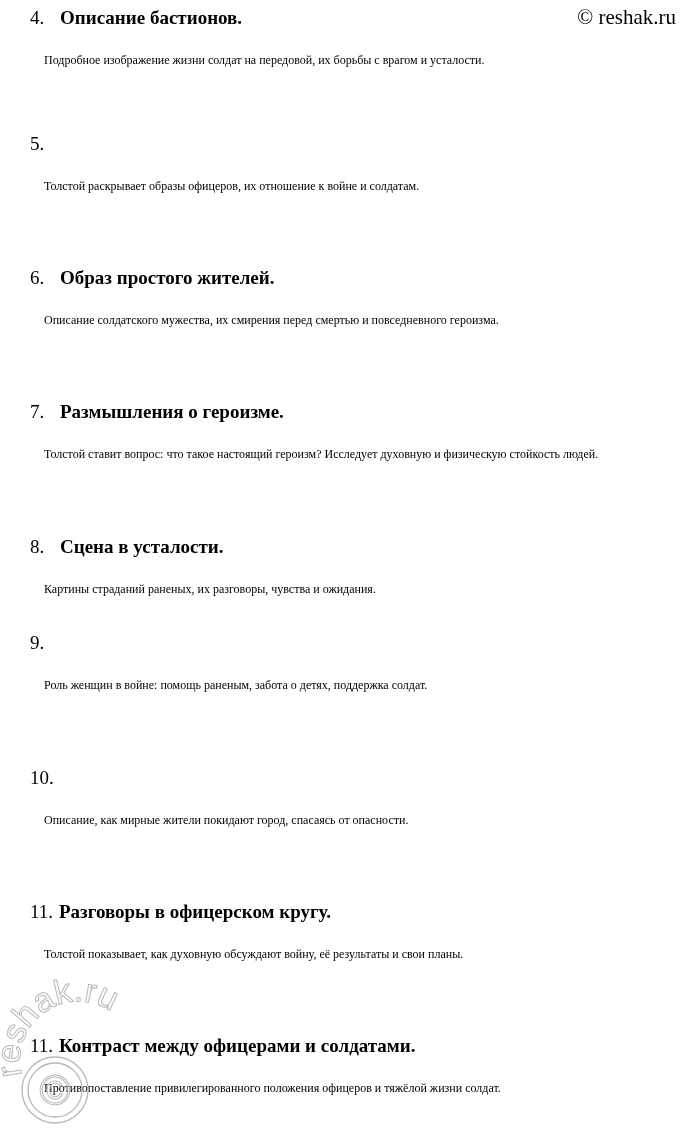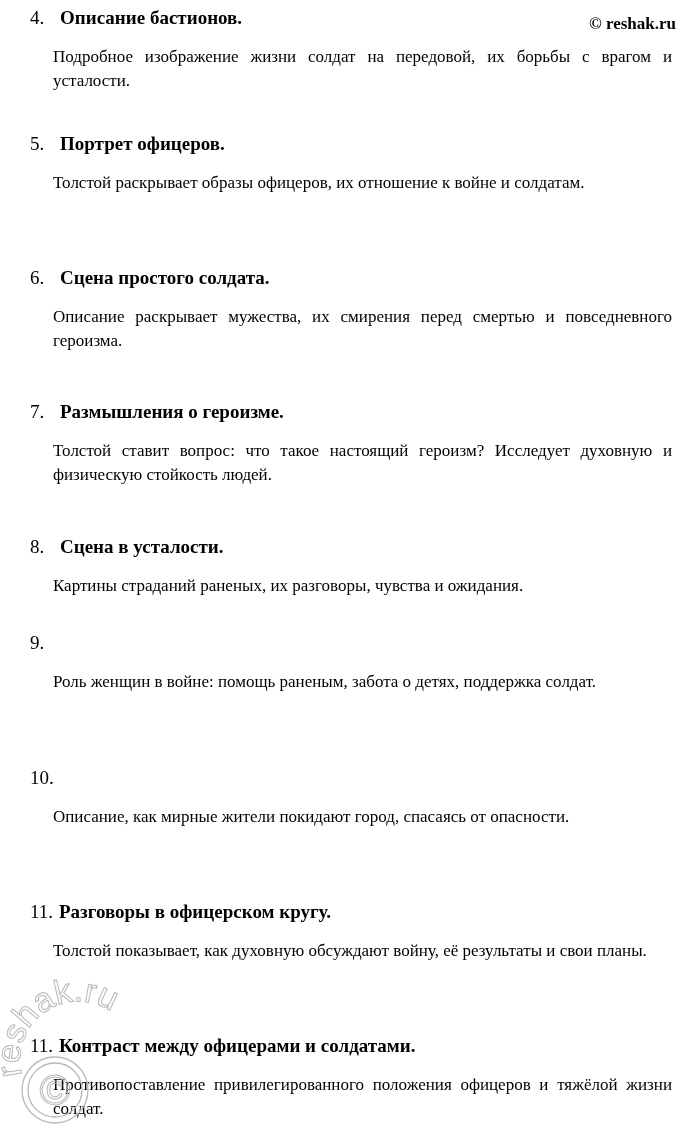--- a/index.html
+++ b/index.html
@@ -2,32 +2,32 @@
 <html><head>
 <meta charset="utf-8">
 <style>
   html, body { margin: 0; padding: 0; background: #ffffff; }
   body {
     width: 680px; height: 1145px; overflow: hidden; position: relative;
     font-family: "Liberation Serif", "DejaVu Serif", serif;
     color: #000000;
   }
   .copyright {
-    position: absolute; top: 12px; right: 4px;
-    font-size: 17px; line-height: 24px; font-weight: bold;
+    position: absolute; top: 5px; right: 4px;
+    font-size: 21px; line-height: 24px;
   }
   .list { position: absolute; left: 0; top: 0; width: 680px; }
   .item { position: absolute; left: 0; width: 680px; }
   .head { position: relative; height: 26px; font-size: 19px; line-height: 26px; }
   .num { position: absolute; left: 30px; top: 0; }
   .title { position: absolute; left: 60px; top: 0; font-weight: bold; white-space: nowrap; }
   .title.tight { left: 59px; }
   .body {
-    position: absolute; left: 53px; width: 619px; top: 40px;
-    font-size: 17px; line-height: 24px; text-align: justify;
+    position: absolute; left: 44px; width: 619px; top: 40px;
+    font-size: 12px; line-height: 31px; text-align: justify;
     text-align-last: left;
   }
   .watermark {
     position: absolute; left: 0; top: 975px; width: 170px; height: 170px;
     pointer-events: none;
   }
 </style>
 </head>
 <body>
 
@@ -38,31 +38,30 @@
     <div class="head">
       <span class="num">4.</span>
       <span class="title">Описание бастионов.</span>
     </div>
     <div class="body">Подробное изображение жизни солдат на передовой, их борьбы с врагом и усталости.</div>
   </div>
 
   <div class="item" style="top:131px">
     <div class="head">
       <span class="num">5.</span>
-      <span class="title">Портрет офицеров.</span>
     </div>
     <div class="body">Толстой раскрывает образы офицеров, их отношение к войне и солдатам.</div>
   </div>
 
   <div class="item" style="top:265px">
     <div class="head">
       <span class="num">6.</span>
-      <span class="title">Сцена простого солдата.</span>
+      <span class="title">Образ простого жителей.</span>
     </div>
-    <div class="body">Описание раскрывает мужества, их смирения перед смертью и повседневного героизма.</div>
+    <div class="body">Описание солдатского мужества, их смирения перед смертью и повседневного героизма.</div>
   </div>
 
   <div class="item" style="top:399px">
     <div class="head">
       <span class="num">7.</span>
       <span class="title">Размышления о героизме.</span>
     </div>
     <div class="body">Толстой ставит вопрос: что такое настоящий героизм? Исследует духовную и физическую стойкость людей.</div>
   </div>
 

